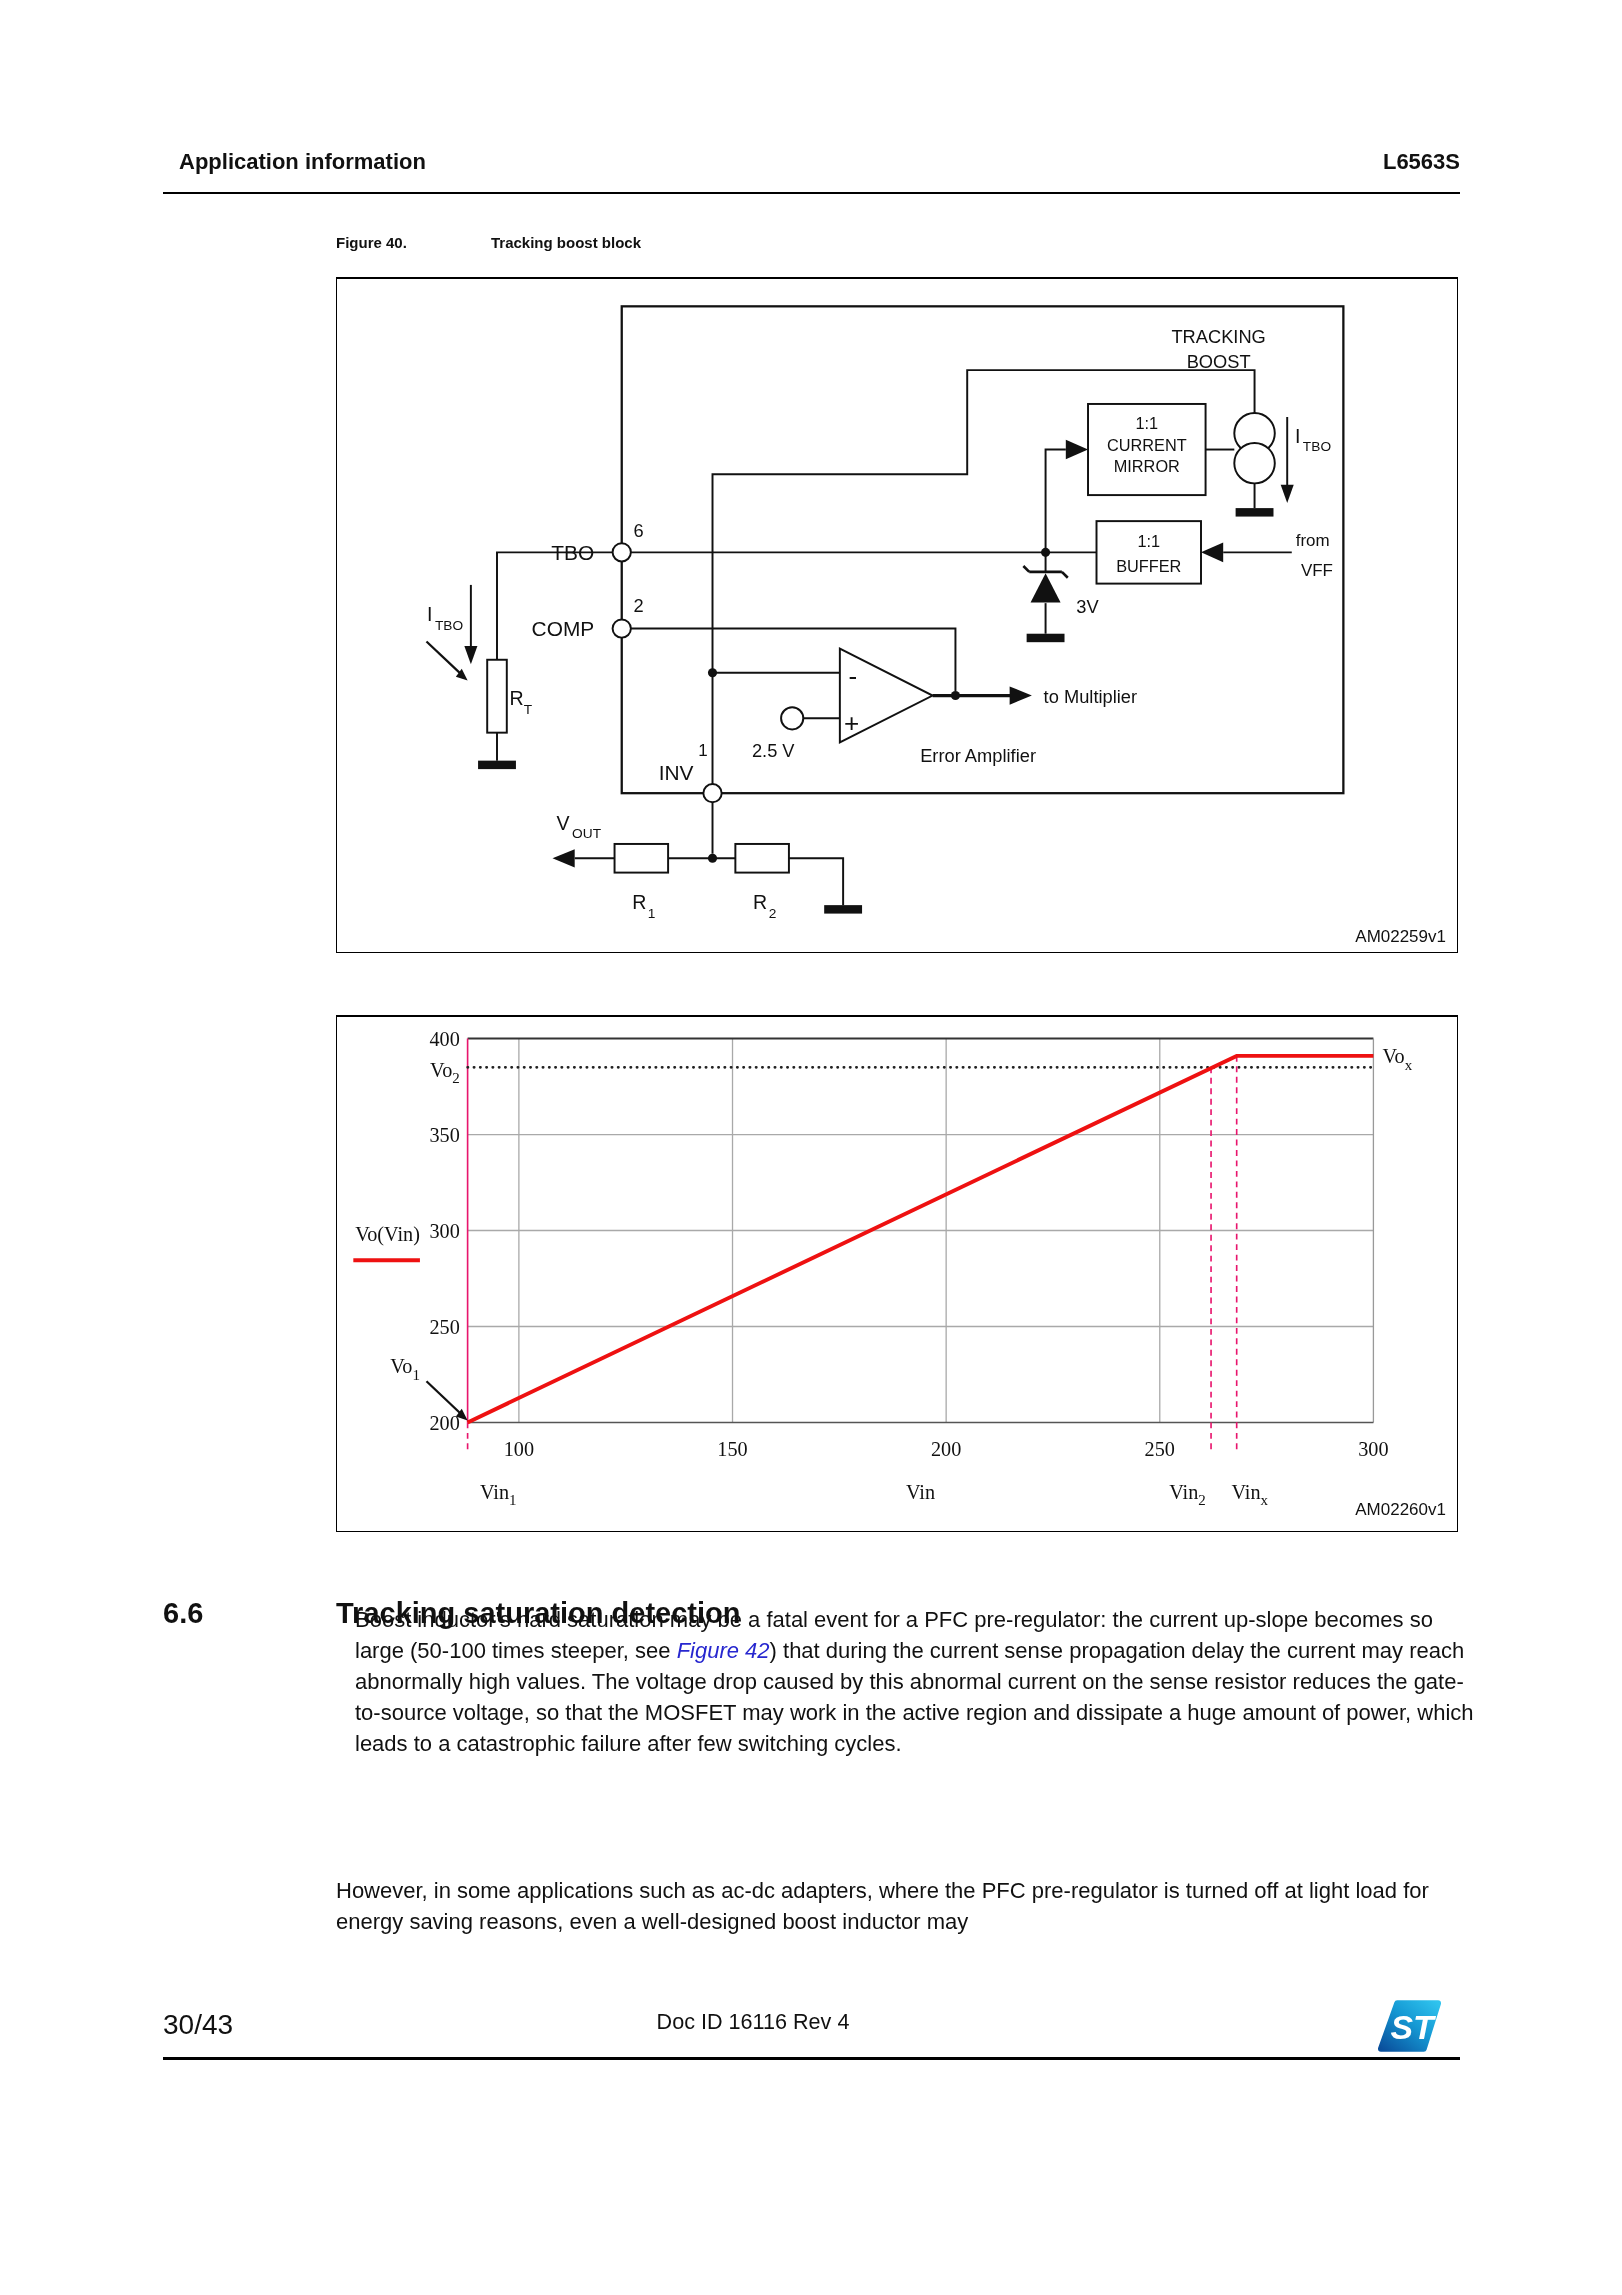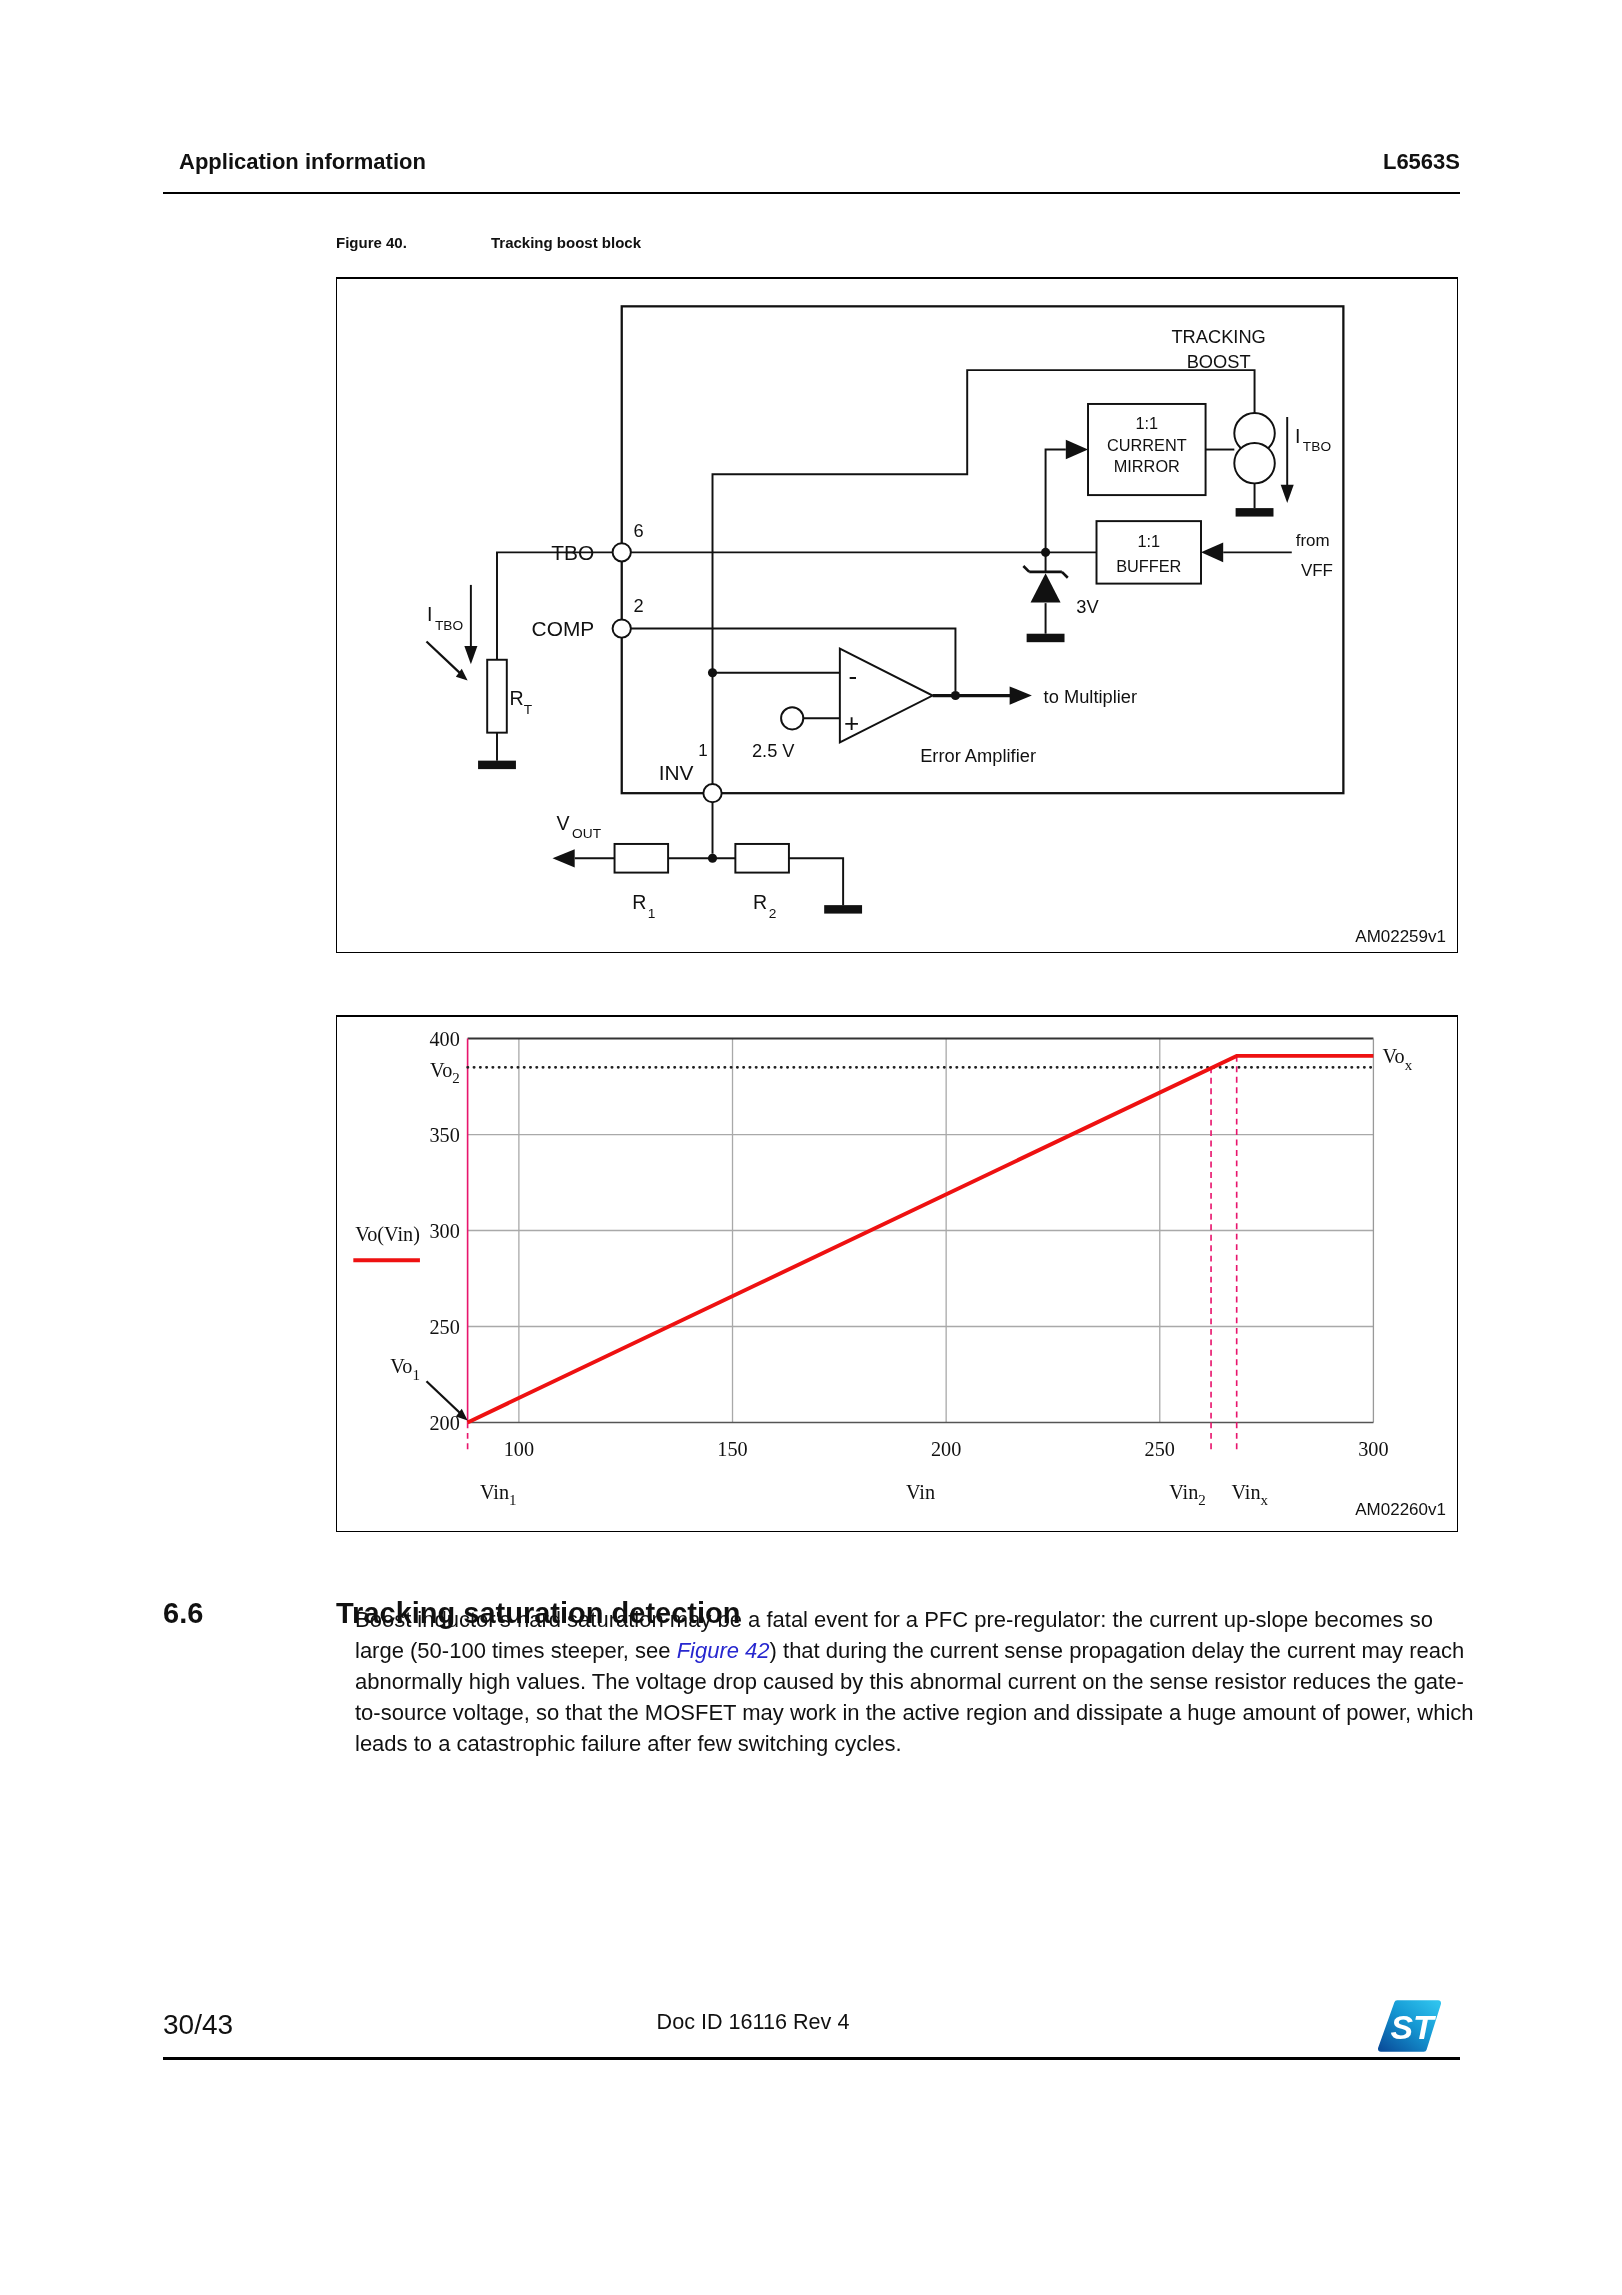--- a/index.html
+++ b/index.html
@@ -213,20 +213,21 @@
           <text x="1698" y="762" text-anchor="end" class="cw">AM02260v1</text>
         </g>
       </svg>
   </div>
 
   <div class="sechead" id="secnum">6.6</div>
   <div class="sechead" id="sectitle">Tracking saturation detection</div>
 
   <div class="para" id="para1"><span>Boost inductor's hard saturation may be a fatal event for a PFC pre-regulator: the current up-slope becomes so large (50-100 times steeper, see </span><a class="figlink">Figure 42</a><span>) that during the current sense propagation delay the current may reach abnormally high values. The voltage drop caused by this abnormal current on the sense resistor reduces the gate-to-source voltage, so that the MOSFET may work in the active region and dissipate a huge amount of power, which leads to a catastrophic failure after few switching cycles.</span></div>
 
+  <div class="para" id="para2">However, in some applications such as ac-dc adapters, where the PFC pre-regulator is turned off at light load for energy saving reasons, even a well-designed boost inductor may</div>
 
   <div class="ftr-page">30/43</div>
   <div class="ftr-doc">Doc ID 16116 Rev 4</div>
   <div class="stlogo">
     <svg width="65" height="54" viewBox="0 0 100 82">
       <defs>
         <linearGradient id="stg" x1="0" y1="1" x2="1" y2="0">
           <stop offset="0" stop-color="#0a4f9c"></stop>
           <stop offset="0.55" stop-color="#1598d3"></stop>
           <stop offset="1" stop-color="#2fc3ee"></stop>

